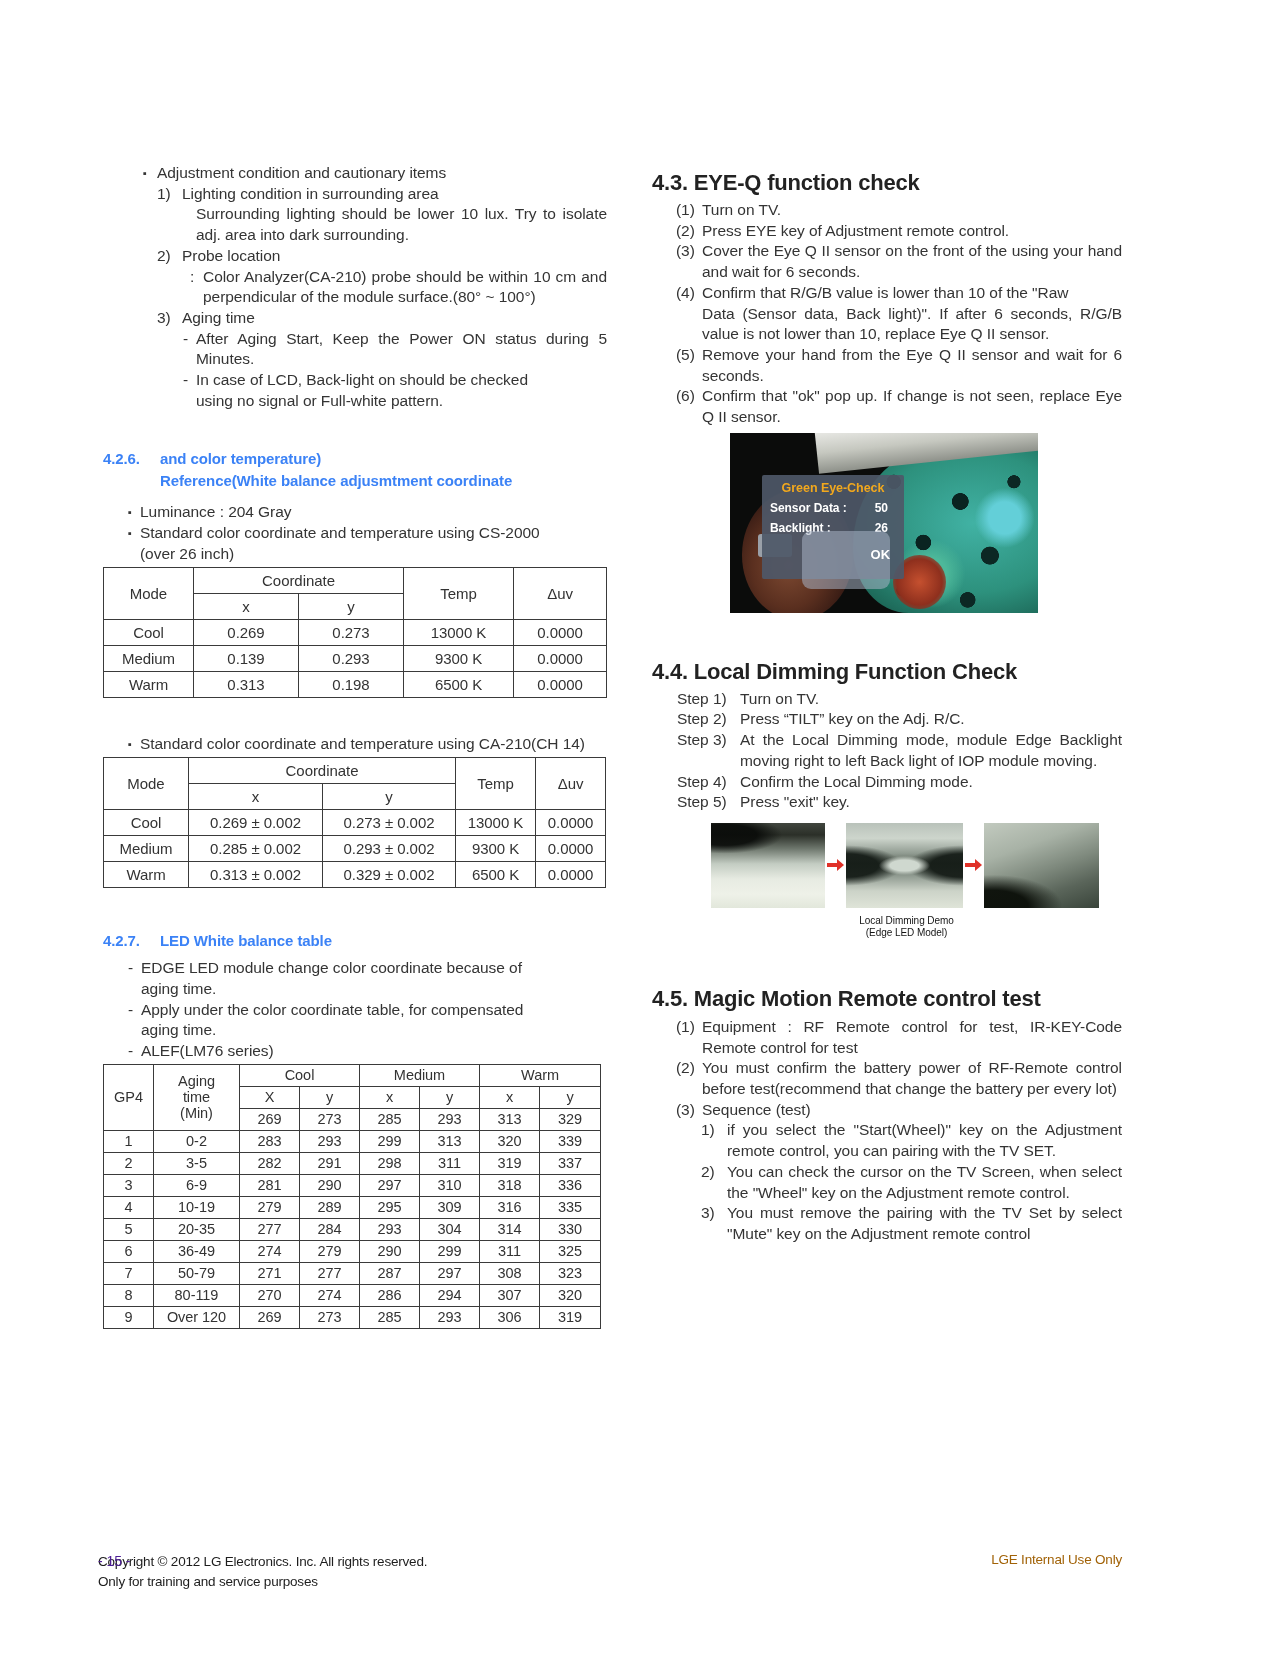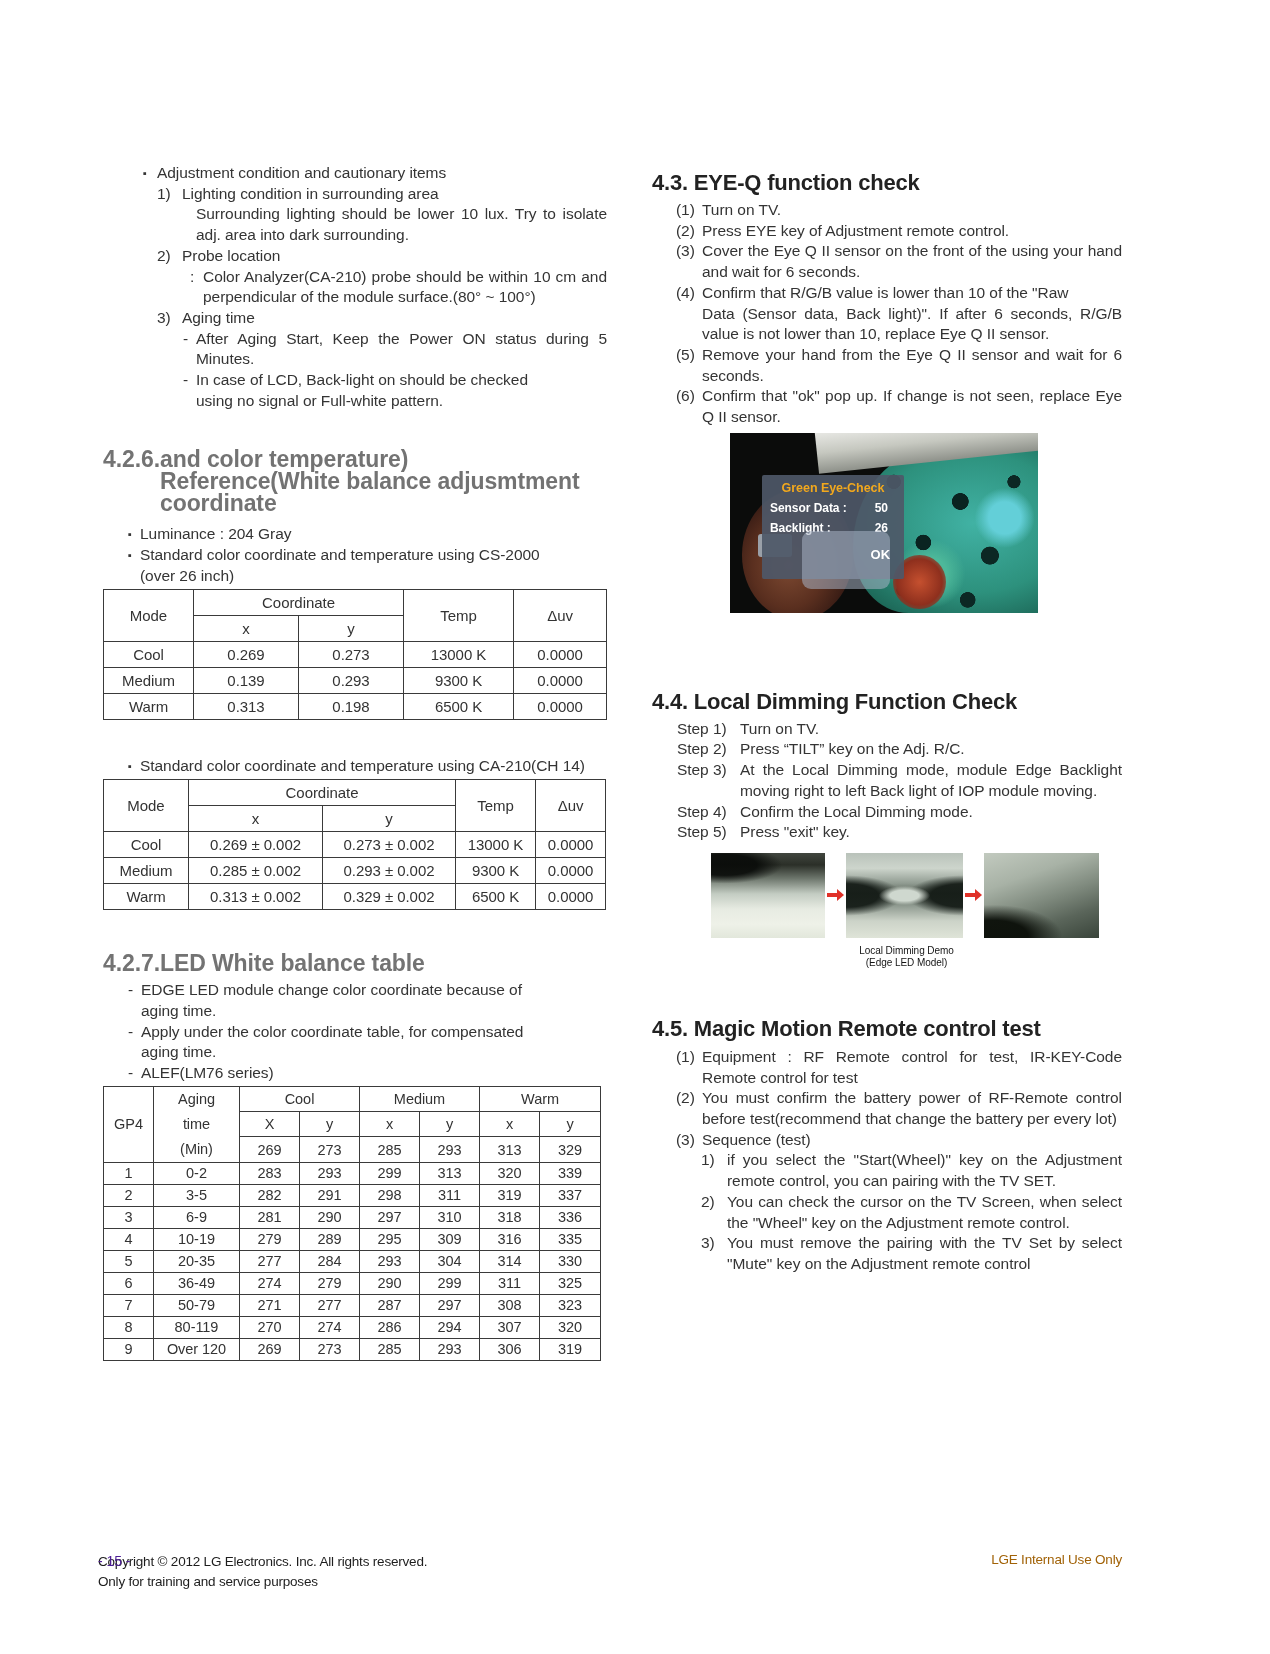--- a/index.html
+++ b/index.html
@@ -20,32 +20,32 @@
   .c2{margin-left:87px}.c2 .mk{width:13px}
   .d2{margin-left:80px}.d2 .mk{width:13px}
   .b1{margin-left:25px}.b1 .mk{width:12px;font-size:11px;}
   .d1{margin-left:25px}.d1 .mk{width:13px}
   .rn{margin-left:24px}.rn .mk{width:26px}
   .rs{margin-left:25px}.rs .mk{width:63px}
   .rq{margin-left:49px}.rq .mk{width:26px}
 
   
   .h-main{font-size:22px;font-weight:bold;color:#222;letter-spacing:-0.2px;line-height:26px;}
-  .h-sub{font-size:23px;font-weight:bold;color:#737373;letter-spacing:-0.1px;line-height:22px;display:flex;}
+  .h-sub{font-size:15px;font-weight:bold;color:#3b82f6;letter-spacing:-0.1px;line-height:22px;display:flex;}
   .h-sub .mk{flex:0 0 57px;}
   .h-sub .tx{flex:1;}
 
   
   table.tbl{border-collapse:collapse;table-layout:fixed;color:#333;}
   table.tbl td{border:1px solid #3a3a3a;text-align:center;vertical-align:middle;padding:0 2px;}
   table.t12{font-size:15px;width:503px;}
   table.t12 td{height:25px;}
   table.t3{font-size:14.5px;width:497px;}
   table.t3 td{height:21px;}
-  td.pre{white-space:pre-line;line-height:25px;}
+  td.pre{white-space:pre-line;line-height:16px;}
 
   
   .photo{position:relative;margin:5px 0 0 78px;width:308px;height:180px;background:#0b0c0b;overflow:hidden;}
   .ph-coral{position:absolute;right:0;top:16px;bottom:0;width:60%;
     border-radius:45% 0 0 30% / 60% 0 0 40%;
     background:
       radial-gradient(circle 12px at 22% 20%, #0c2824 0 58%, rgba(12,40,36,0) 62%),
       radial-gradient(circle 14px at 58% 32%, #0a2421 0 58%, rgba(10,36,33,0) 62%),
       radial-gradient(circle 11px at 87% 20%, #0c2824 0 58%, rgba(12,40,36,0) 62%),
       radial-gradient(circle 13px at 38% 57%, #0a2421 0 58%, rgba(10,36,33,0) 62%),
@@ -92,21 +92,21 @@
     border-top:6px solid transparent;border-bottom:6px solid transparent;}
   .dim-cap{margin:7px 0 0 196px;width:117px;text-align:center;font-size:10px;line-height:12px;color:#151515;}
 
   
   .f-left{position:absolute;left:98px;top:1552px;font-size:13.5px;line-height:20px;color:#1d1d1d;letter-spacing:-0.2px;}
   .f-center{position:absolute;left:98px;top:1553px;width:1024px;text-align:left;font-size:14px;color:#4c1d95;}
   .f-right{position:absolute;left:962px;top:1552px;width:160px;text-align:right;font-size:13.5px;color:#a16207;letter-spacing:-0.2px;}
 
   .mt2{margin-top:2px}.mt3{margin-top:3px}.mt4{margin-top:4px}.mt5{margin-top:5px}
   .mt6{margin-top:6px}.mt10{margin-top:10px}.mt36{margin-top:36px}
-  .mt37{margin-top:37px}.mt42{margin-top:42px}.mt47{margin-top:47px}.mt76{margin-top:76px}
+  .mt37{margin-top:37px}.mt42{margin-top:42px}.mt47{margin-top:47px}.mt76{margin-top:46px}
 </style>
 </head>
 <body>
 
 <div class="page">
 
   <div class="col col-left">
 
     <div>
         <div class="li b0">

